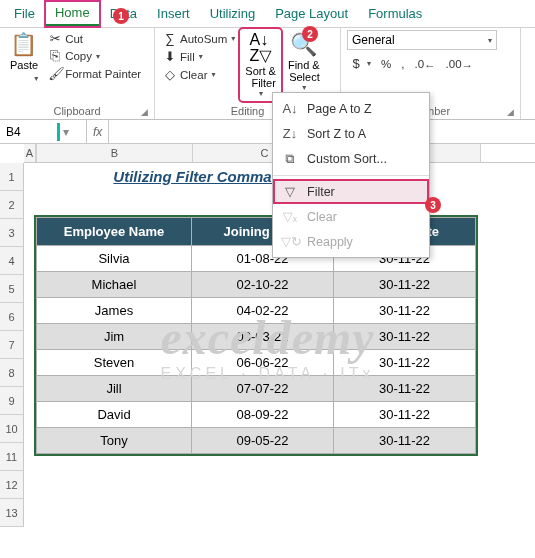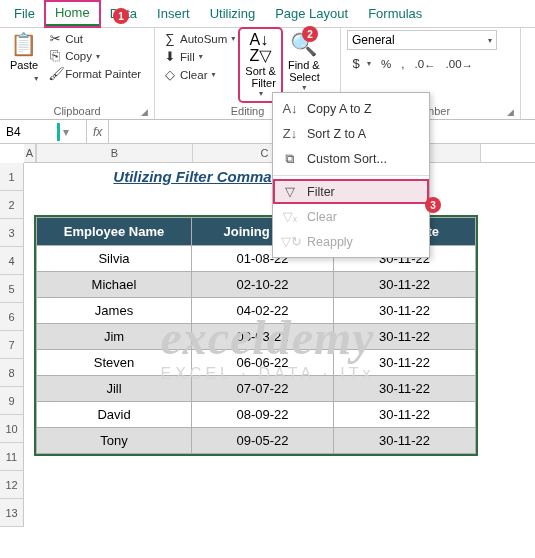--- a/index.html
+++ b/index.html
@@ -369,21 +369,21 @@
       </div>
     </div>
     <div class="group-label"><span>Number</span><span class="dlglauncher">◢</span></div>
   </div>
 </div>
 <div class="badge" style="left:302px;top:26px">2</div>
 
 <div class="dropdown">
   <div class="dd-item">
       <span class="dd-icon">A↓</span>
-      <span>Copy A to Z</span>
+      <span>Page A to Z</span>
     </div>
   <div class="dd-item">
       <span class="dd-icon">Z↓</span>
       <span>Sort Z to A</span>
     </div>
   <div class="dd-item">
       <span class="dd-icon">⧉</span>
       <span>Custom Sort...</span>
     </div>
   <div class="dd-sep"></div>

